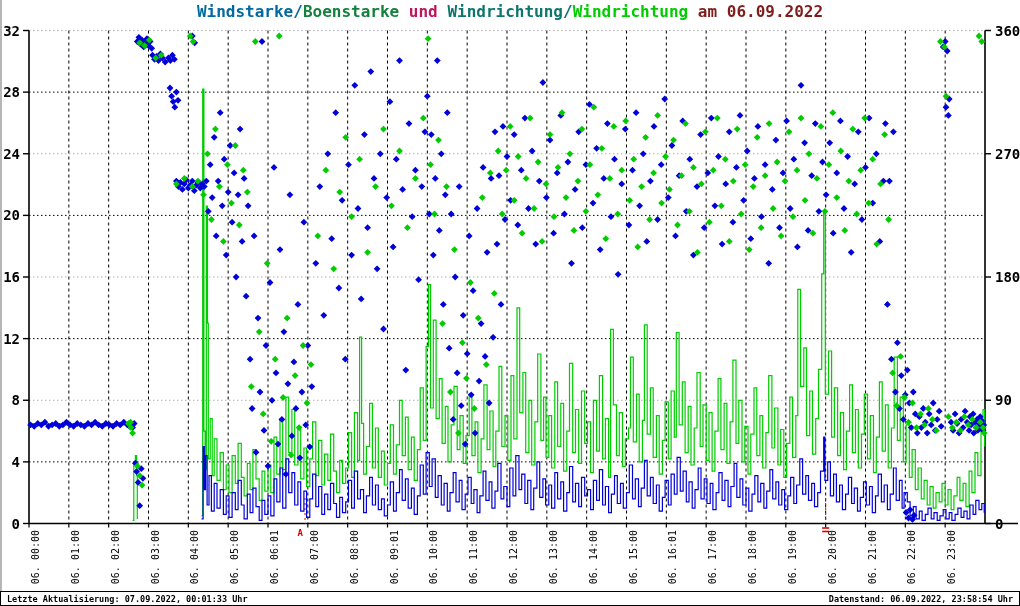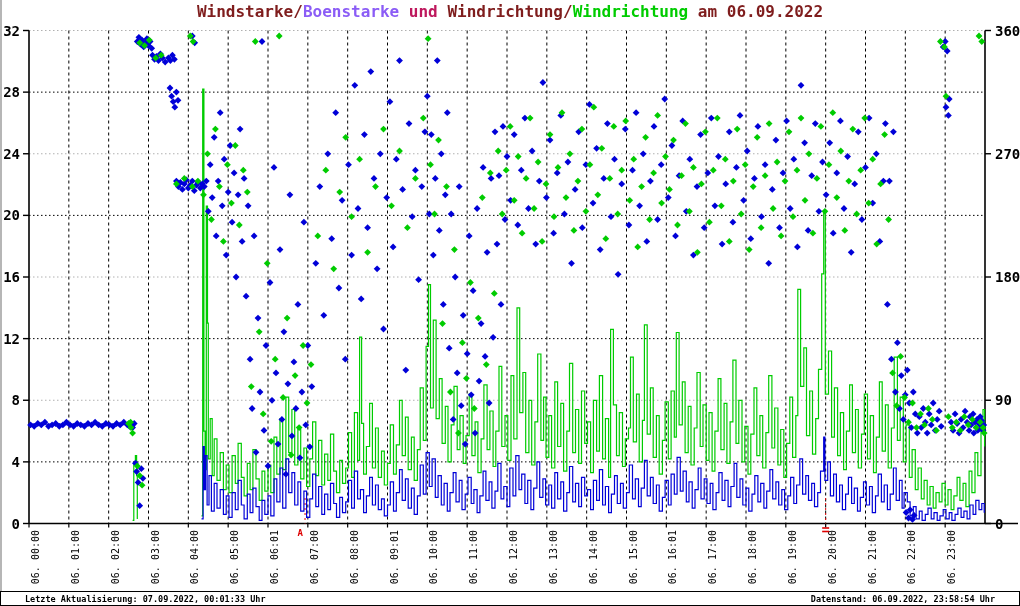--- a/index.html
+++ b/index.html
@@ -4,29 +4,29 @@
 <style>
   html,body{margin:0;padding:0;background:#fff;}
   .screen{position:relative;width:1020px;height:606px;background:#ffffff;
           font-family:"DejaVu Sans Mono","Liberation Mono",monospace;overflow:hidden;}
   .left-edge{position:absolute;left:0;top:0;width:2px;height:591px;background:#b6b6b6;}
   .chart-title{position:absolute;top:2px;left:0;width:1020px;text-align:center;
                font-size:16px;font-weight:bold;letter-spacing:0;white-space:pre;}
   .chart-svg{position:absolute;left:0;top:0;}
   .status-bar{position:absolute;left:0;top:591px;width:1020px;height:15px;box-sizing:border-box;
               border:1px solid #000;background:#fff;display:flex;justify-content:space-between;
-              align-items:center;padding:0 24px;font-size:8.5px;font-weight:bold;white-space:pre;}
+              align-items:center;padding:0 6px;font-size:8.5px;font-weight:bold;white-space:pre;}
 </style>
 </head>
 <body>
 
 <div class="screen">
   <div class="left-edge"></div>
 
-  <div class="chart-title"><span style="color:#7f1d1d;">Windstarke/</span><span style="color:#8b5cf6;">Boenstarke</span><span style="color:#be185d;"> und </span><span style="color:#7f1d1d;">Windrichtung/</span><span style="color:#00cc00;">Windrichtung</span><span style="color:#7f1d1d;"> am 06.09.2022</span></div>
+  <div class="chart-title"><span style="color:#0369a1;">Windstarke/</span><span style="color:#15803d;">Boenstarke</span><span style="color:#be185d;"> und </span><span style="color:#0f766e;">Windrichtung/</span><span style="color:#00cc00;">Windrichtung</span><span style="color:#7f1d1d;"> am 06.09.2022</span></div>
 
   <svg id="chart" class="chart-svg" width="1020" height="591">
       <g>
         <line x1="68.83333333333334" y1="30.5" x2="68.83333333333334" y2="523.5" stroke="#000000" stroke-width="1" stroke-dasharray="3 3"></line>
         <line x1="108.66666666666667" y1="30.5" x2="108.66666666666667" y2="523.5" stroke="#000000" stroke-width="1" stroke-dasharray="3 3"></line>
         <line x1="148.5" y1="30.5" x2="148.5" y2="523.5" stroke="#000000" stroke-width="1" stroke-dasharray="3 3"></line>
         <line x1="188.33333333333334" y1="30.5" x2="188.33333333333334" y2="523.5" stroke="#000000" stroke-width="1" stroke-dasharray="3 3"></line>
         <line x1="228.16666666666666" y1="30.5" x2="228.16666666666666" y2="523.5" stroke="#000000" stroke-width="1" stroke-dasharray="3 3"></line>
         <line x1="268" y1="30.5" x2="268" y2="523.5" stroke="#000000" stroke-width="1" stroke-dasharray="3 3"></line>
         <line x1="307.8333333333333" y1="30.5" x2="307.8333333333333" y2="523.5" stroke="#000000" stroke-width="1" stroke-dasharray="3 3"></line>

